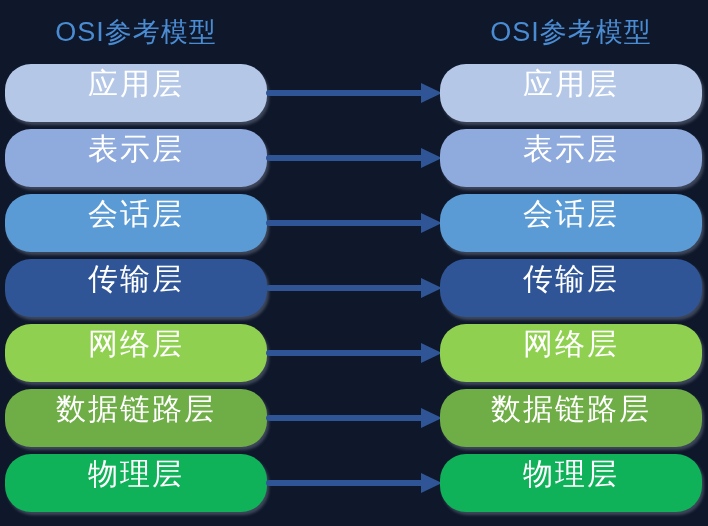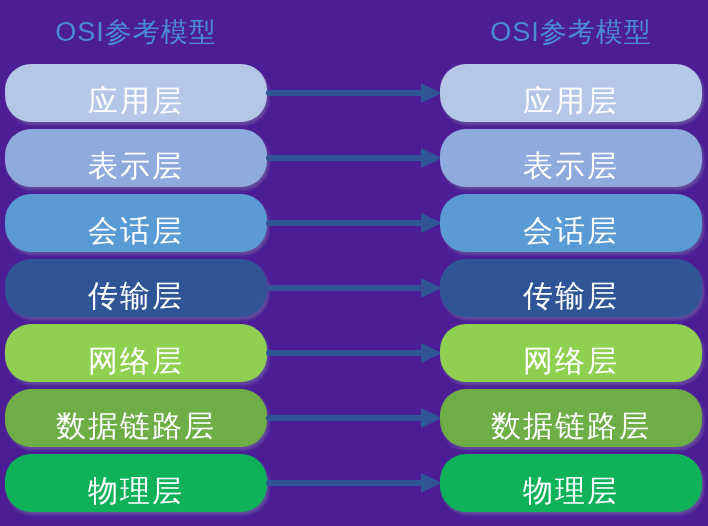--- a/index.html
+++ b/index.html
@@ -36,21 +36,21 @@
     flex-direction: column;
     gap: 7px;
   }
   .column.left  { left: 5px; }
   .column.right { left: 440px; }
 
   .pill {
     height: 58px;
     border-radius: 26px;
     display: flex;
-    align-items: flex-end;
+    align-items: flex-start;
     justify-content: center;
     box-shadow: 2px 3px 3px rgba(140, 150, 170, 0.38);
   }
   .pill-label {
     font-size: 30px;
     font-weight: 400;
     letter-spacing: 2px;
   }
 
   .arrows {
@@ -76,21 +76,21 @@
     width: 0;
     height: 0;
     border-top: 10px solid transparent;
     border-bottom: 10px solid transparent;
     border-left: 21px solid transparent;
   }
 </style>
 </head>
 <body>
 
-<div class="canvas" style="background: #4c1d95;">
+<div class="canvas" style="background: #0f172a;">
 
   <div class="col-title left" style="color: rgb(74, 140, 211);">OSI参考模型</div>
   <div class="col-title right" style="color: rgb(74, 140, 211);">OSI参考模型</div>
 
   <div class="column left" style="color: rgb(255, 255, 255);">
     <div class="pill" style="background: rgb(180, 199, 231);">
       <span class="pill-label">应用层</span>
     </div>
     <div class="pill" style="background: rgb(143, 170, 220);">
       <span class="pill-label">表示层</span>

